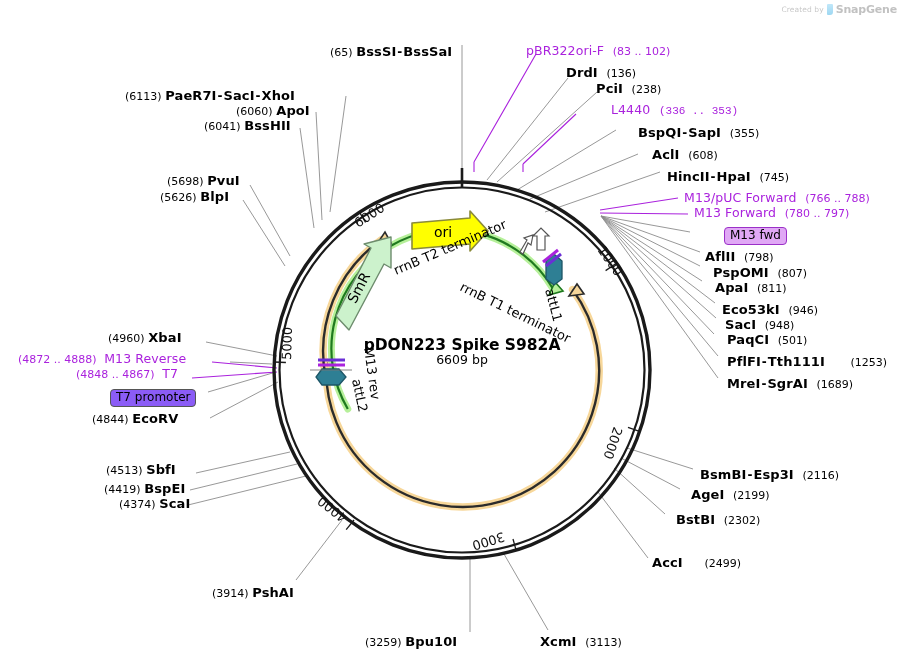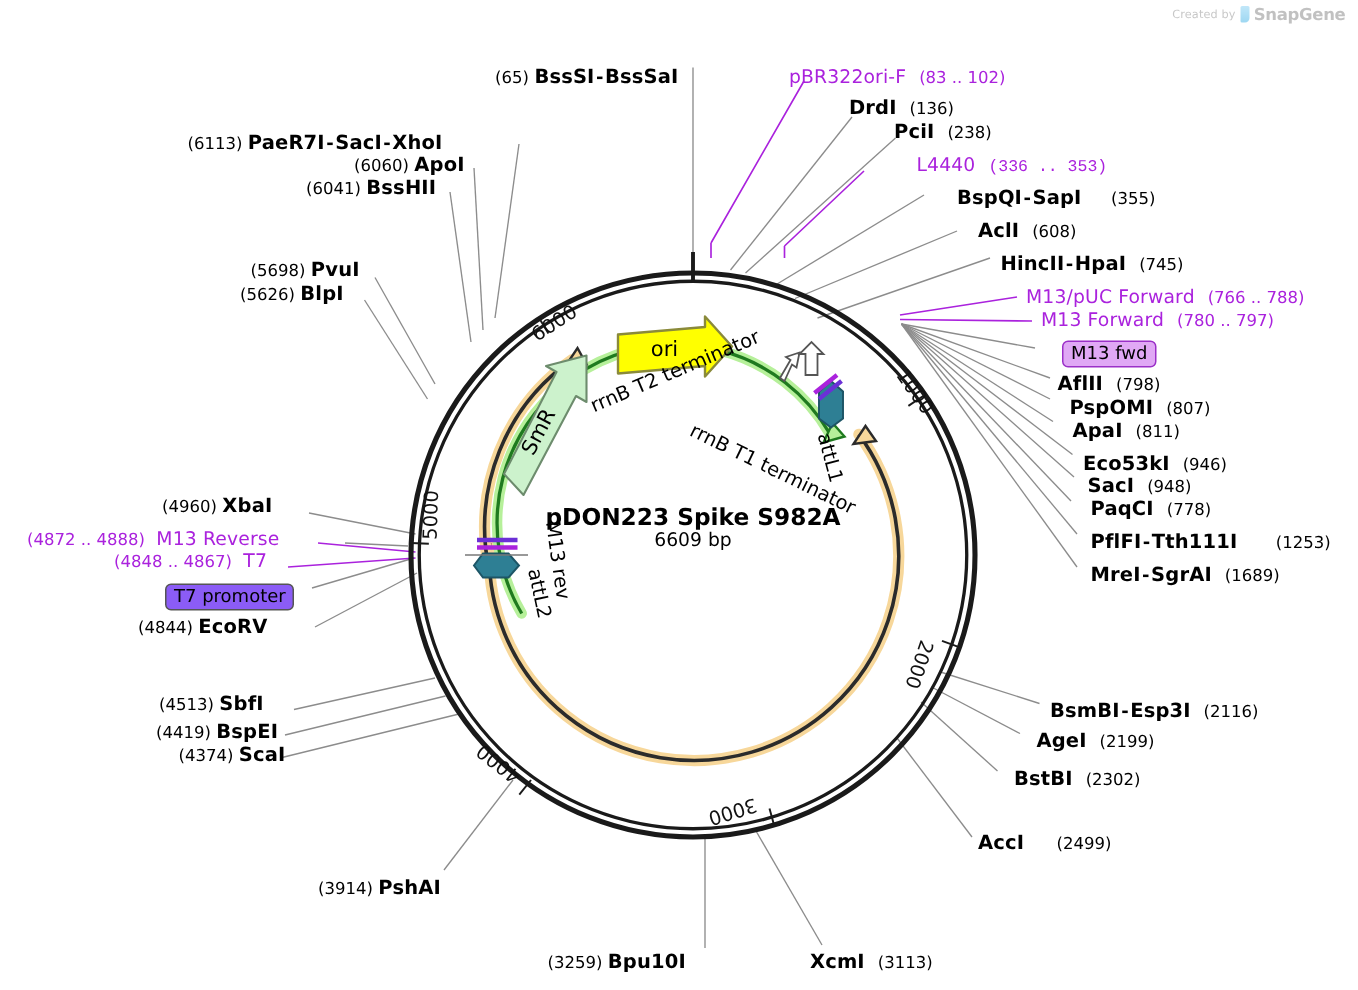--- a/index.html
+++ b/index.html
@@ -277,21 +277,21 @@
     <span class="pos" style="margin-left:5px;">(238)</span>
   </div>
 
   <div class="lbl purple" style="left:611px; top:104px;">
     <span class="enz">L4440</span>
     <span class="pos" style="margin-left:5px;font-family:Liberation Mono, monospace;">(336 .. 353)</span>
   </div>
 
   <div class="lbl" style="left:638px; top:126px;">
     <span class="enz">BspQI</span><span class="dash">-</span><span class="enz">SapI</span>
-    <span class="pos" style="margin-left:16px;">(355)</span>
+    <span class="pos" style="margin-left:5px;">(355)</span>
   </div>
 
   <div class="lbl" style="left:652px; top:148px;">
     <span class="enz">AclI</span>
     <span class="pos" style="margin-left:5px;">(608)</span>
   </div>
 
   <div class="lbl" style="left:667px; top:170px;">
     <span class="enz">HincII</span><span class="dash">-</span><span class="enz">HpaI</span>
     <span class="pos" style="margin-left:5px;">(745)</span>
@@ -300,21 +300,21 @@
   <div class="lbl purple" style="left:684px; top:192px;">
     <span class="enz">M13/pUC Forward</span>
     <span class="pos" style="margin-left:5px;">(766 .. 788)</span>
   </div>
 
   <div class="lbl purple" style="left:694px; top:207px;">
     <span class="enz">M13 Forward</span>
     <span class="pos" style="margin-left:5px;">(780 .. 797)</span>
   </div>
 
-  <div class="lbl" style="left:696px; top:227px;padding-left:12px;">
+  <div class="lbl" style="left:712px; top:227px;padding-left:12px;">
     <span class="boxed violet">M13 fwd</span>
   </div>
 
   <div class="lbl" style="left:705px; top:250px;">
     <span class="enz">AflII</span>
     <span class="pos" style="margin-left:5px;">(798)</span>
   </div>
 
   <div class="lbl" style="left:713px; top:266px;">
     <span class="enz">PspOMI</span>
@@ -331,21 +331,21 @@
     <span class="pos" style="margin-left:5px;">(946)</span>
   </div>
 
   <div class="lbl" style="left:725px; top:318px;">
     <span class="enz">SacI</span>
     <span class="pos" style="margin-left:5px;">(948)</span>
   </div>
 
   <div class="lbl" style="left:727px; top:333px;">
     <span class="enz">PaqCI</span>
-    <span class="pos" style="margin-left:5px;">(778)</span>
+    <span class="pos" style="margin-left:5px;">(501)</span>
   </div>
 
   <div class="lbl" style="left:727px; top:355px;">
     <span class="enz">PflFI</span><span class="dash">-</span><span class="enz">Tth111I</span>
     <span class="pos" style="margin-left:22px;">(1253)</span>
   </div>
 
   <div class="lbl" style="left:727px; top:377px;">
     <span class="enz">MreI</span><span class="dash">-</span><span class="enz">SgrAI</span>
     <span class="pos" style="margin-left:5px;">(1689)</span>

